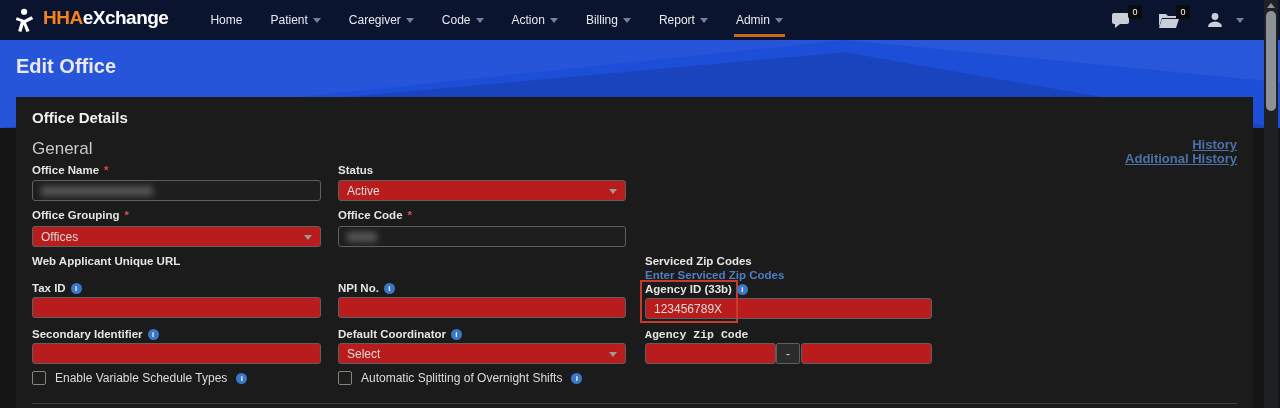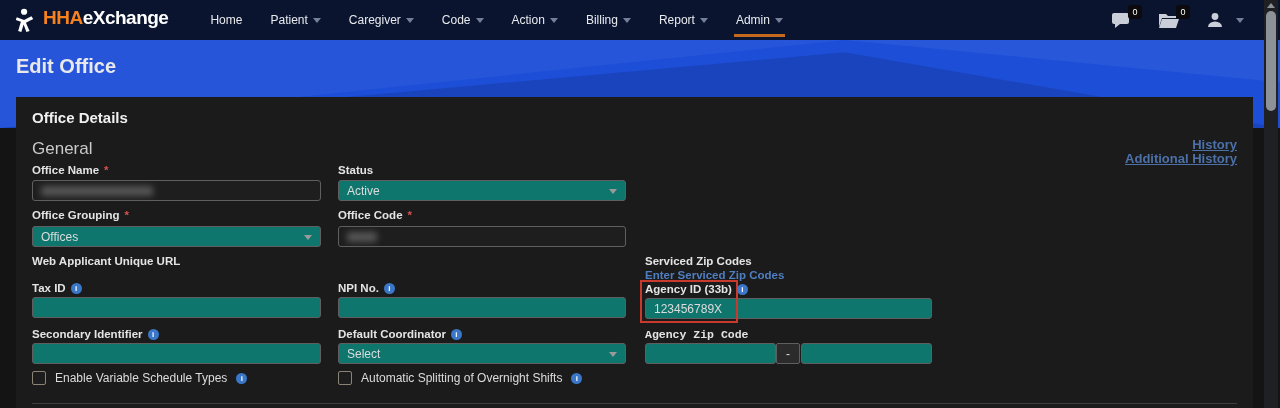--- a/index.html
+++ b/index.html
@@ -34,21 +34,21 @@
   .panel { position:absolute; left:16px; top:97px; width:1237px; height:311px; background:#1b1b1b; z-index:10; }
   .panel-heading { position:absolute; left:16px; top:12px; color:#f0f0f0; font-size:15px; font-weight:bold; }
   .panel-sub { position:absolute; left:16px; top:42px; color:#c9c9c9; font-size:17px; }
   .history-links { position:absolute; right:16px; top:41px; text-align:right; line-height:14px; }
   .history-links a { display:block; color:#4c70a8; font-size:13px; font-weight:bold; text-decoration:underline; cursor:pointer; }
 
   .field-label { position:absolute; color:#e4e4e4; font-size:11.5px; font-weight:bold; white-space:nowrap; }
   .req { color:#d9534f; margin-left:5px; }
   .info-icon { display:inline-block; width:11px; height:11px; background:#3b77c9; border-radius:50%; color:#fff; font-size:8px; font-weight:bold; text-align:center; line-height:11px; vertical-align:1px; margin-left:5px; font-style:normal; cursor:pointer; }
 
-  .tb, .sel { position:absolute; height:21px; background:#0f766e; border:1px solid #5f5f5f; border-radius:3px; color:#dcdcdc; font-size:12px; font-family:"Liberation Sans", sans-serif; padding:0 8px; }
+  .tb, .sel { position:absolute; height:21px; background:#b91c1c; border:1px solid #5f5f5f; border-radius:3px; color:#dcdcdc; font-size:12px; font-family:"Liberation Sans", sans-serif; padding:0 8px; }
   .sel { display:flex; align-items:center; cursor:pointer; }
   .sel .sel-caret { position:absolute; right:8px; top:8px; width:0; height:0; border-left:4px solid transparent; border-right:4px solid transparent; border-top:5px solid #9a9a9a; }
   input.tb { outline:none; }
   .tb-wrap { position:absolute; height:21px; background:#1e1e1e; border:1px solid #5f5f5f; border-radius:3px; display:flex; align-items:center; padding:0 8px; }
   .redacted { height:10px; background:#555; border-radius:2px; filter:blur(3px); }
 
   .col1 { left:16px; width:289px; }
   .col2 { left:322px; width:288px; }
   .col3 { left:629px; width:287px; }
 

